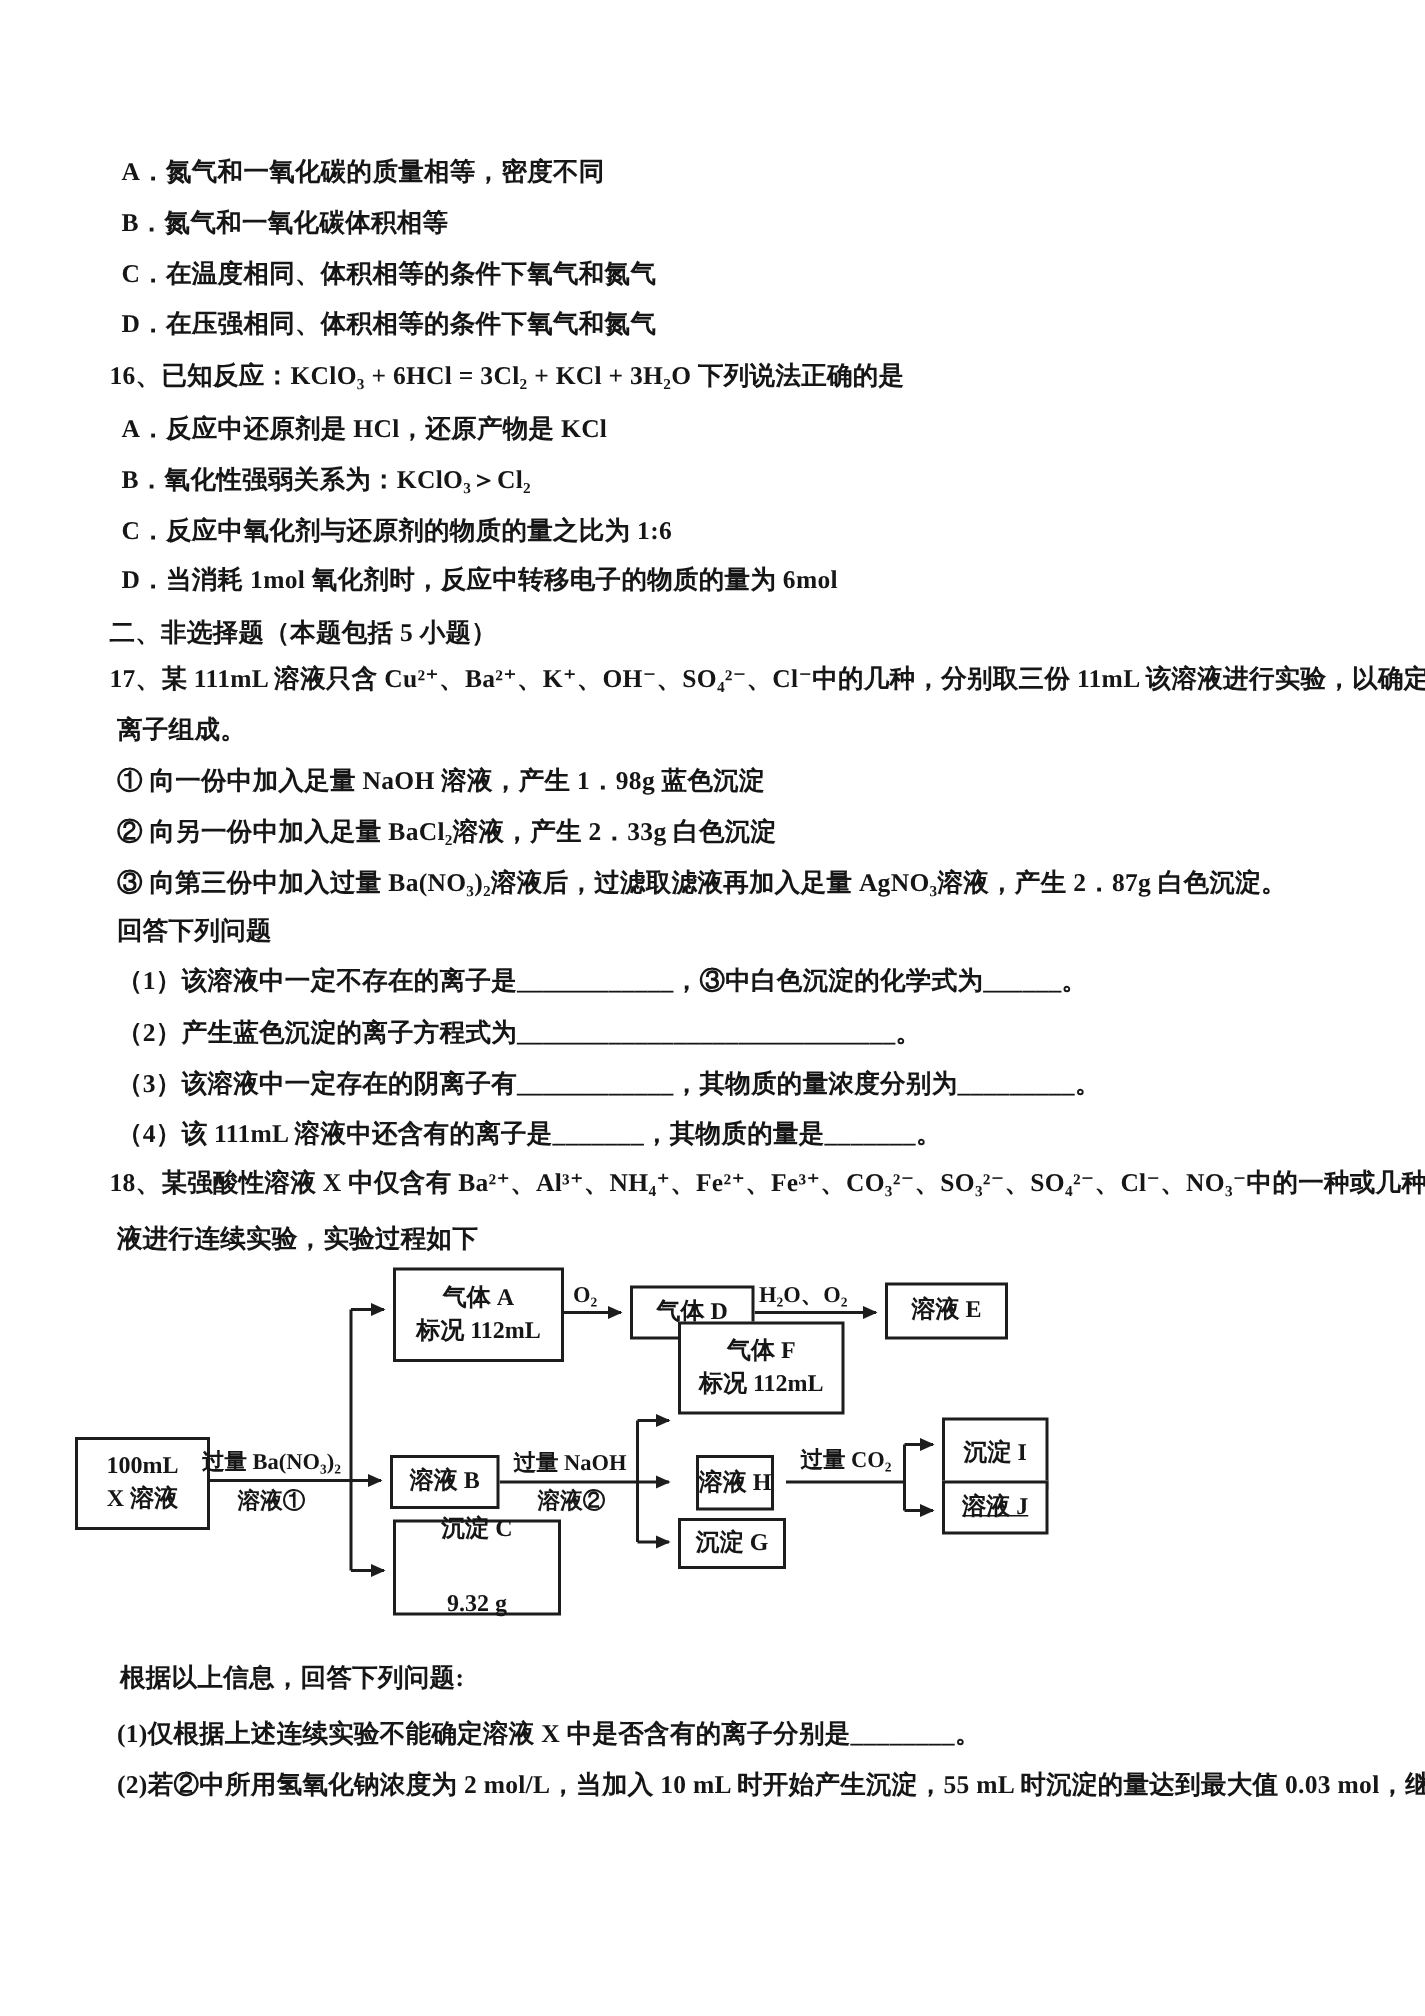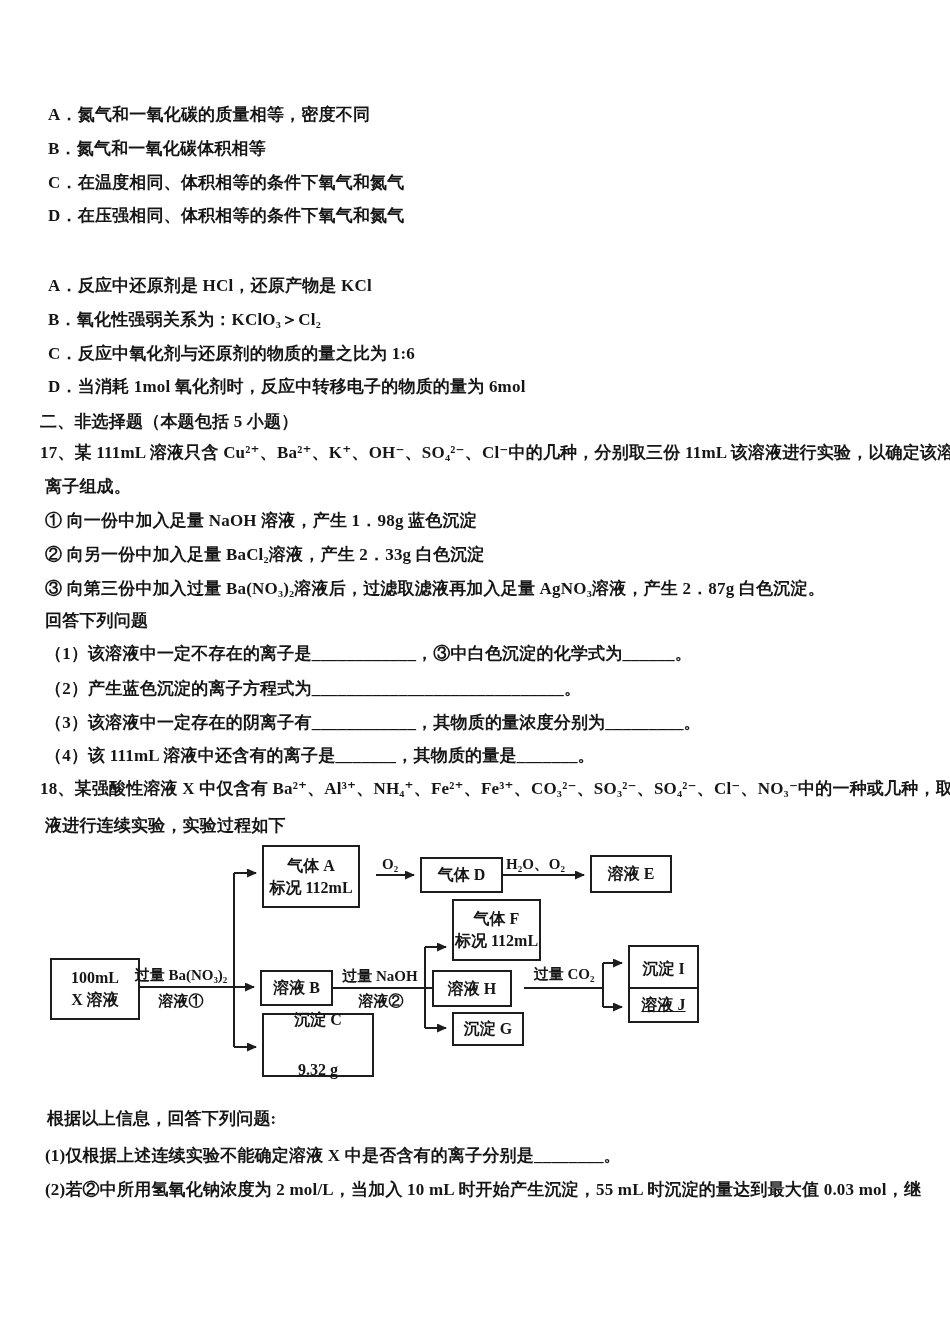--- a/index.html
+++ b/index.html
@@ -12,20 +12,21 @@
     font-weight:bold;
     color:#161616;
     overflow:hidden;
   }
   .line {
     position:absolute;
     font-size:17px;
     line-height:21px;
     white-space:nowrap;
     letter-spacing:0.2px;
+    margin-left:33px;
   }
   .flow-box {
     position:absolute;
     box-sizing:border-box;
     border:2px solid #1d1d1d;
     background:#ffffff;
     display:flex;
     flex-direction:column;
     align-items:center;
     justify-content:center;
@@ -50,20 +51,21 @@
 </head>
 <body>
 
 <div class="page">
 
   <div class="line" style="left:48px; top:104px;">A．氮气和一氧化碳的质量相等，密度不同</div>
   <div class="line" style="left:48px; top:138px;">B．氮气和一氧化碳体积相等</div>
   <div class="line" style="left:48px; top:172px;">C．在温度相同、体积相等的条件下氧气和氮气</div>
   <div class="line" style="left:48px; top:205px;">D．在压强相同、体积相等的条件下氧气和氮气</div>
 
+  <div class="line" style="left:40px; top:240px;">16、已知反应：KClO₃ + 6HCl = 3Cl₂ + KCl + 3H₂O 下列说法正确的是</div>
   <div class="line" style="left:48px; top:275px;">A．反应中还原剂是 HCl，还原产物是 KCl</div>
   <div class="line" style="left:48px; top:309px;">B．氧化性强弱关系为：KClO₃＞Cl₂</div>
   <div class="line" style="left:48px; top:343px;">C．反应中氧化剂与还原剂的物质的量之比为 1:6</div>
   <div class="line" style="left:48px; top:376px;">D．当消耗 1mol 氧化剂时，反应中转移电子的物质的量为 6mol</div>
 
   <div class="line" style="left:40px; top:411px;">二、非选择题（本题包括 5 小题）</div>
 
   <div class="line" style="left:40px; top:442px;">17、某 111mL 溶液只含 Cu²⁺、Ba²⁺、K⁺、OH⁻、SO₄²⁻、Cl⁻中的几种，分别取三份 11mL 该溶液进行实验，以确定该溶液中的</div>
   <div class="line" style="left:45px; top:476px;">离子组成。</div>
   <div class="line" style="left:45px; top:510px;">① 向一份中加入足量 NaOH 溶液，产生 1．98g 蓝色沉淀</div>
@@ -115,37 +117,37 @@
         <line x1="603" y1="963" x2="622" y2="963" marker-end="url(#ah)"></line>
         <line x1="603" y1="1007" x2="622" y2="1007" marker-end="url(#ah)"></line>
       </g>
     </svg>
 
     <div class="flow-box" style="left:50px; top:958px; width:90px; height:62px;">
       <span>100mL</span>
       <span>X 溶液</span>
     </div>
 
-    <div class="flow-box" style="left:262px; top:845px; width:98px; height:63px;">
+    <div class="flow-box" style="left:262px; top:845px; width:114px; height:63px;">
       <span>气体 A</span>
       <span>标况 112mL</span>
     </div>
 
     <div class="flow-box" style="left:420px; top:857px; width:83px; height:36px;">气体 D</div>
 
     <div class="flow-box" style="left:590px; top:855px; width:82px; height:38px;">溶液 E</div>
 
     <div class="flow-box" style="left:260px; top:970px; width:73px; height:36px;">溶液 B</div>
 
-    <div class="flow-box" style="left:452px; top:899px; width:89px; height:62px;">
+    <div class="flow-box" style="left:452px; top:881px; width:111px; height:62px;">
       <span>气体 F</span>
       <span>标况 112mL</span>
     </div>
 
-    <div class="flow-box" style="left:432px; top:970px; width:80px; height:37px;">溶液 H</div>
+    <div class="flow-box" style="left:464px; top:970px; width:52px; height:37px;">溶液 H</div>
 
     <div class="flow-box" style="left:452px; top:1012px; width:72px; height:34px;">沉淀 G</div>
 
     <div class="flow-box" style="left:628px; top:945px; width:71px; height:48px;">沉淀 I</div>
 
     <div class="flow-box" style="left:628px; top:987px; width:71px; height:36px;text-decoration:underline;">溶液 J</div>
 
     <div class="flow-box" style="left:262px; top:1013px; width:112px; height:64px;gap:28px;">
       <span>沉淀 C</span>
       <span>9.32 g</span>

